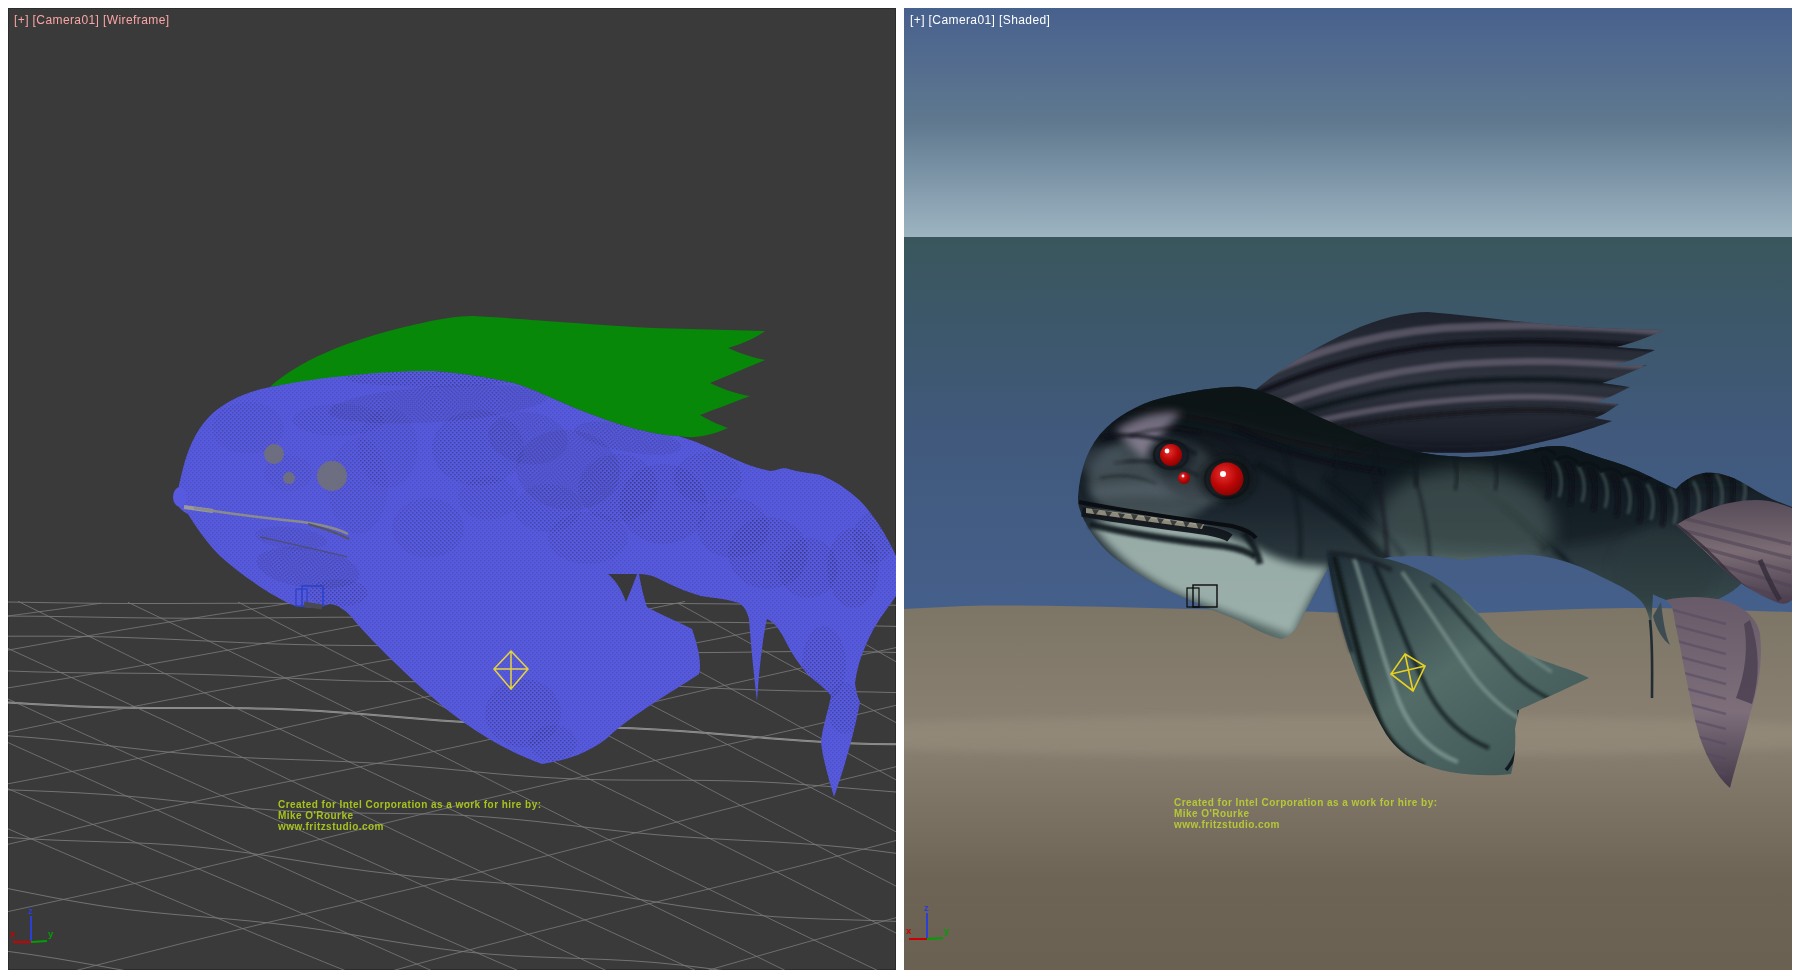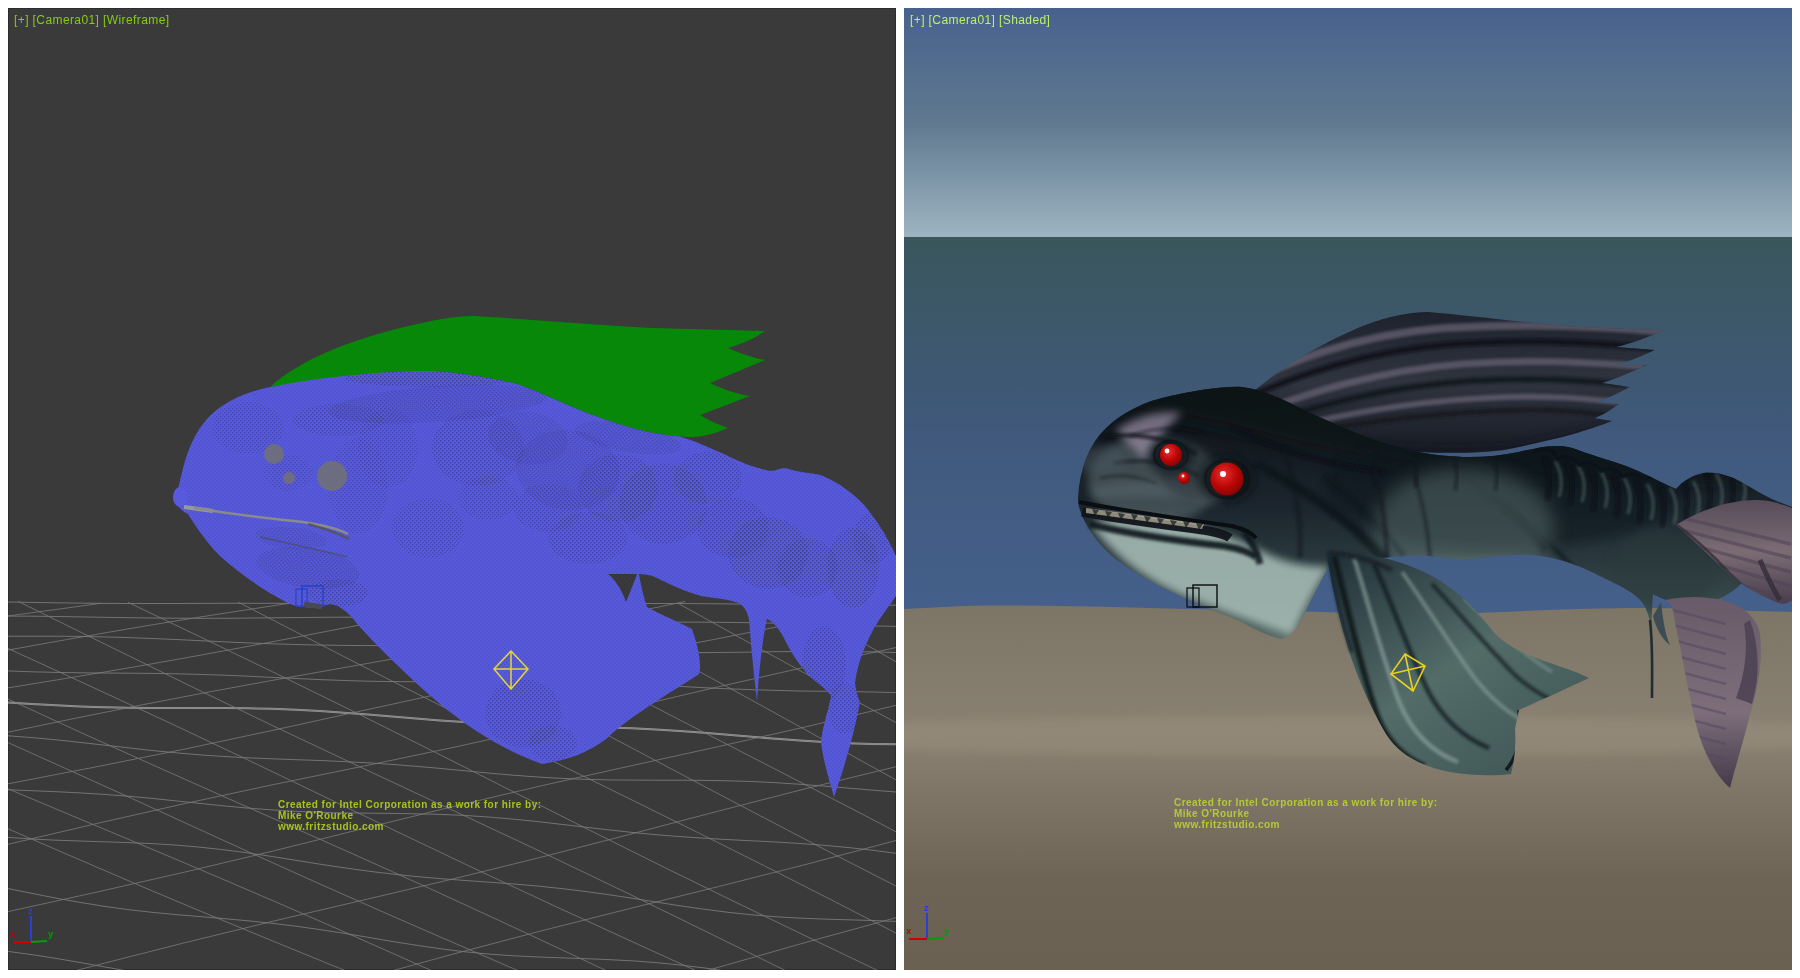--- a/index.html
+++ b/index.html
@@ -165,21 +165,21 @@
 <text x="270" y="800" class="cr1">Created for Intel Corporation as a work for hire by:</text>
 <text x="270" y="811" class="cr1">Mike O'Rourke</text>
 <text x="270" y="822" class="cr1">www.fritzstudio.com</text>
 <path d="M23,934 L23,908" stroke="#2b3fd4" stroke-width="2"></path>
 <path d="M5,934 L23,934" stroke="#cc0000" stroke-width="2"></path>
 <path d="M23,934 L39,933" stroke="#00a000" stroke-width="2"></path>
 <text x="20" y="906" class="ax" fill="#2b3fd4">z</text>
 <text x="2" y="929" class="ax" fill="#cc0000">x</text>
 <text x="40" y="929" class="ax" fill="#00a000">y</text>
 </svg>
-    <div class="lbl" style="color:#84cc16">[+] [Camera01] [Wireframe]</div>
+    <div class="lbl" style="color:#fca5a5">[+] [Camera01] [Wireframe]</div>
   </div>
 <div id="v2" class="vp">
     <svg width="888" height="962">
 <rect x="0" y="0" width="888" height="230" fill="url(#sky)"></rect>
 <rect x="0" y="229" width="888" height="390" fill="url(#sea)"></rect>
 <path d="M0,601 L60,598 C150,596 250,601 340,602 C420,603 470,607 520,607 L600,604 C680,600 740,599 790,601 L888,604 L888,962 L0,962 Z" fill="url(#gnd)"></path>
 <ellipse cx="430" cy="728" rx="580" ry="20" fill="#9a9180" opacity="0.45" filter="url(#soft2)"></ellipse>
 <clipPath id="cfin">
         <path d="M336,396 C360,372 400,344 445,324 C475,310 502,304 524,304 C560,307 600,312 650,317 C685,320 720,321 759,322 C744,330 728,335 712,339 L751,342 C734,350 720,355 708,358 L743,357 C724,366 710,371 698,375 L726,379 C711,387 701,391 692,394 L715,396 C704,404 697,408 690,410 L708,413 C680,424 650,432 600,442 C548,448 484,444 430,434 C392,426 356,410 336,396 Z"></path>
       </clipPath>
@@ -330,13 +330,13 @@
 <text x="270" y="798" class="cr2">Created for Intel Corporation as a work for hire by:</text>
 <text x="270" y="809" class="cr2">Mike O'Rourke</text>
 <text x="270" y="820" class="cr2">www.fritzstudio.com</text>
 <path d="M23,931 L23,905" stroke="#2b3fd4" stroke-width="2"></path>
 <path d="M5,931 L23,931" stroke="#cc0000" stroke-width="2"></path>
 <path d="M23,931 L39,930" stroke="#00a000" stroke-width="2"></path>
 <text x="20" y="903" class="ax" fill="#2b3fd4">z</text>
 <text x="2" y="926" class="ax" fill="#cc0000">x</text>
 <text x="40" y="926" class="ax" fill="#00a000">y</text>
 </svg>
-    <div class="lbl" style="color:#bef264">[+] [Camera01] [Shaded]</div>
+    <div class="lbl" style="color:#ffffff">[+] [Camera01] [Shaded]</div>
   </div>
 </body></html>

